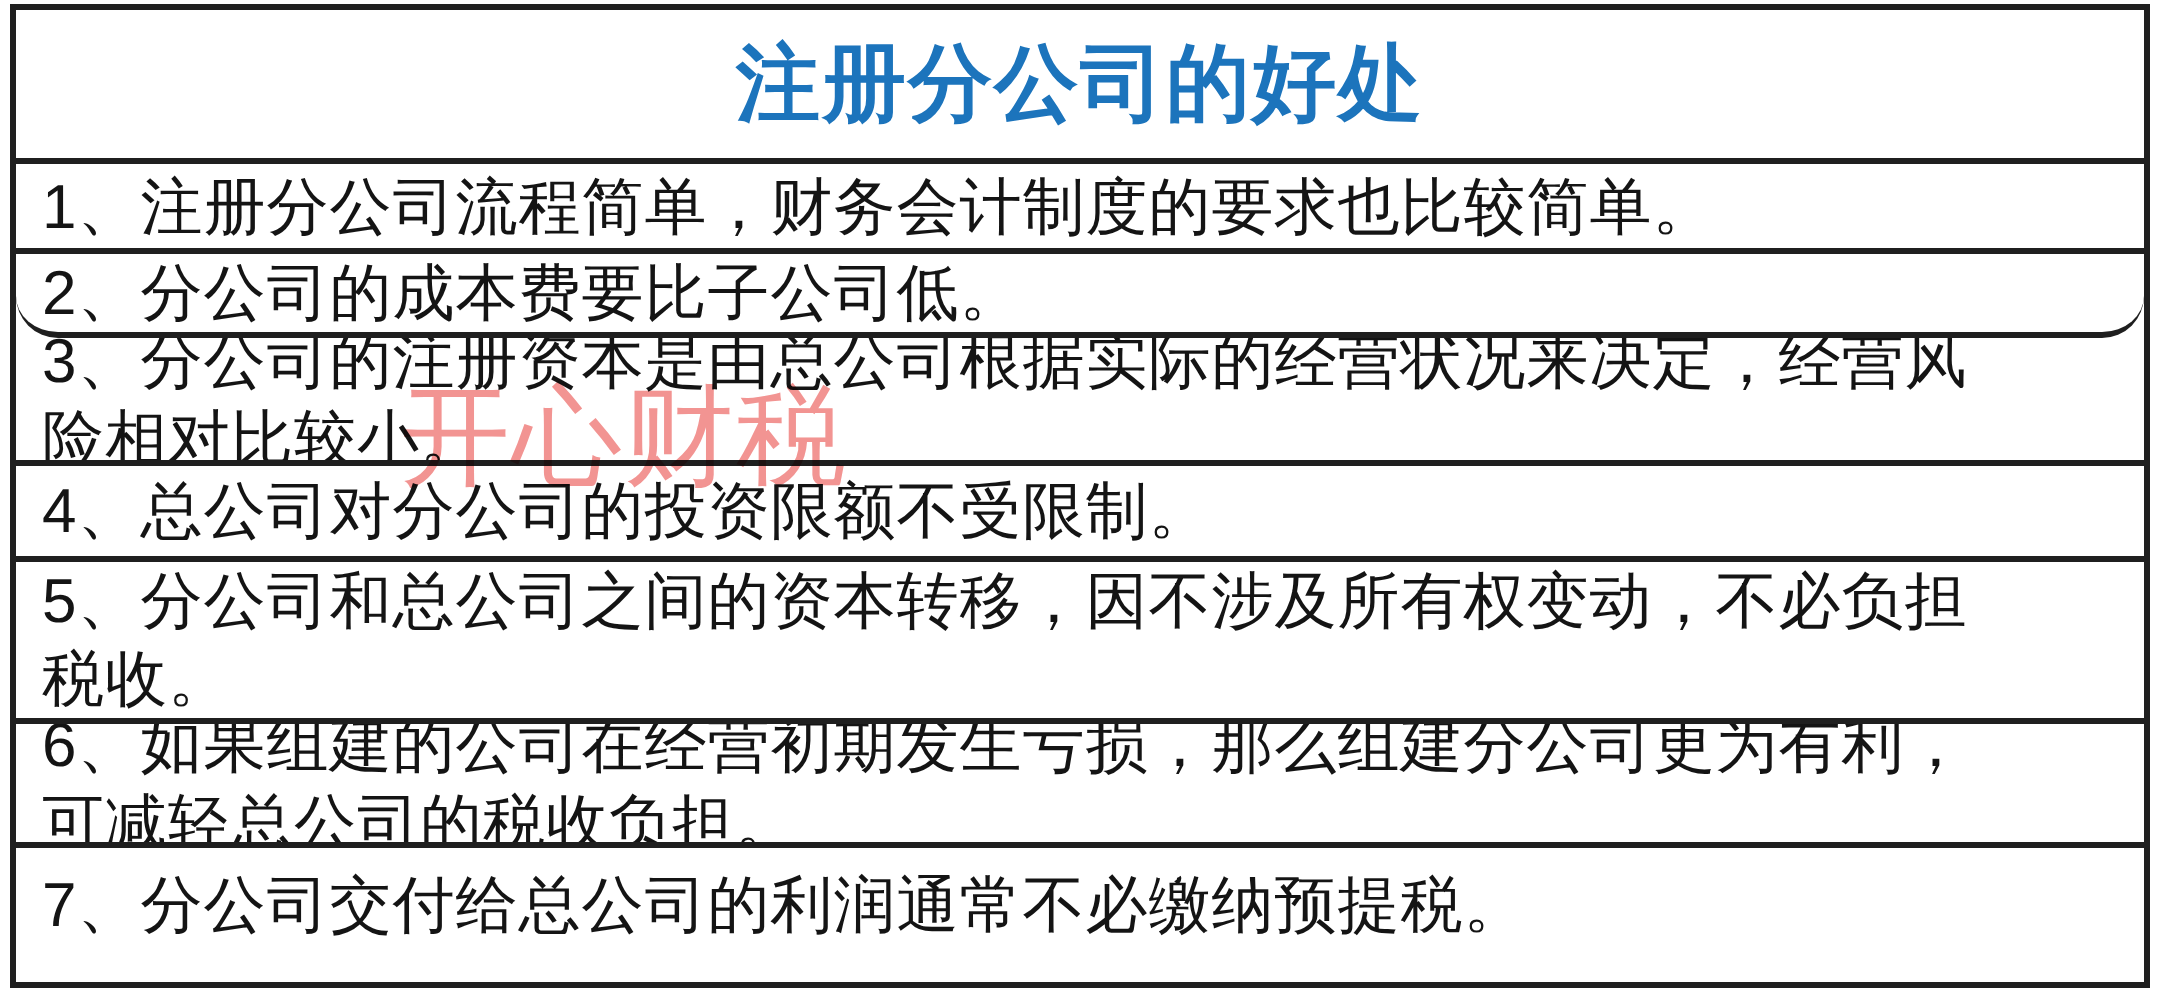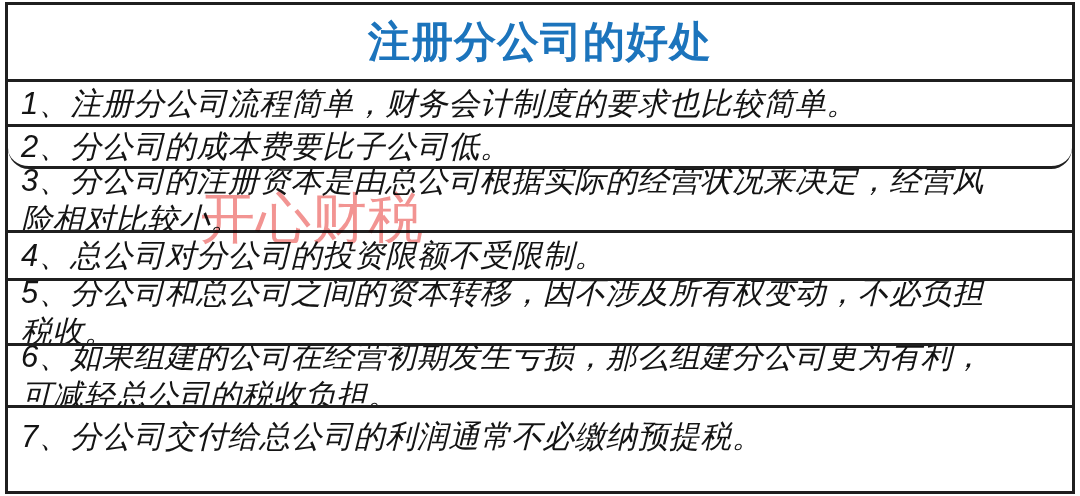--- a/index.html
+++ b/index.html
@@ -40,34 +40,33 @@
     color: var(--accent);
     letter-spacing: 1px;
     line-height: 1;
   }
   .row {
     display: flex;
     align-items: center;
     border-bottom: 3px solid var(--border);
     padding: 0 10px 0 13px;
     overflow: hidden;
-    font-style: italic;
   }
   .row span {
     font-size: 31px;
     line-height: 39px;
     color: var(--text);
     white-space: pre-line;
     letter-spacing: 0.5px;
   }
   .row:nth-of-type(2) { height: 45px; }
   .row:nth-of-type(3) { height: 42px; border-radius: 21px; }
   .row:nth-of-type(4) { height: 64px; }
   .row:nth-of-type(5) { height: 48px; }
-  .row:nth-of-type(6) { height: 65px; }
+  .row:nth-of-type(6) { height: 81px; }
   .row:nth-of-type(7) { height: 62px; }
   .row:nth-of-type(8) { height: 56px; border-bottom: none; }
   .watermark {
     position: absolute;
     left: 192px; top: 186px;
     font-family: "Liberation Serif", serif;
     font-size: 55px;
     line-height: 1;
     color: var(--watermark);
     letter-spacing: 1px;

